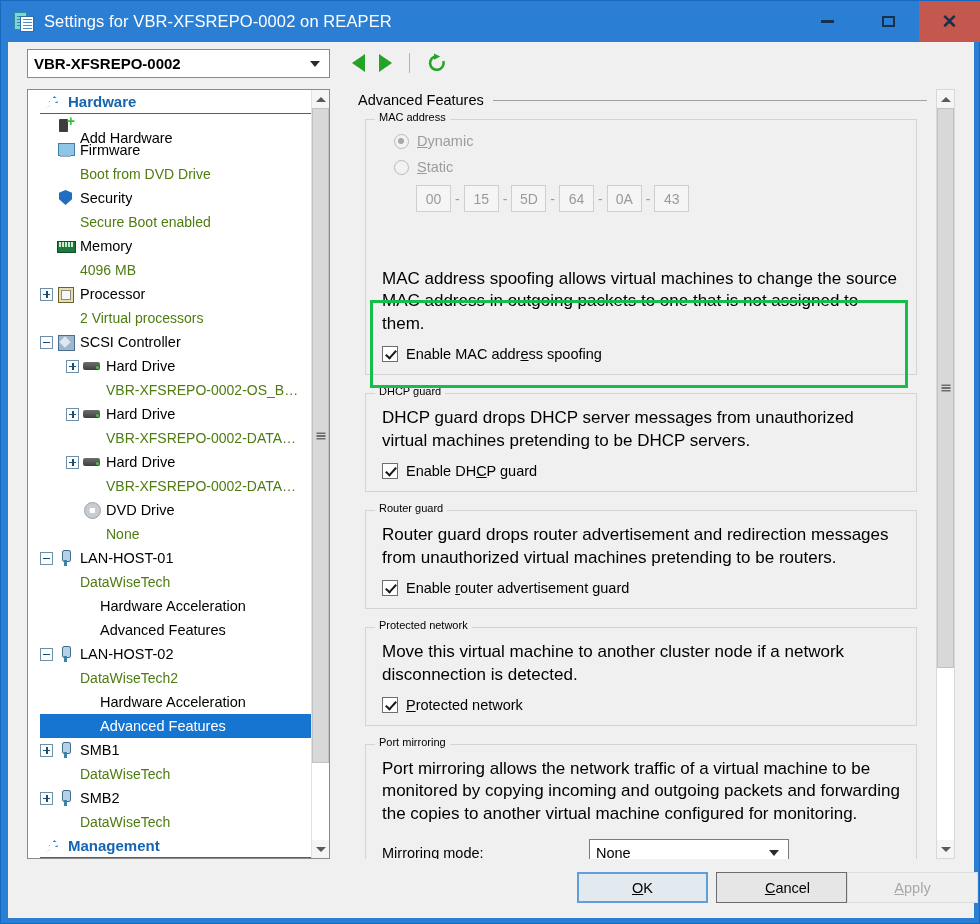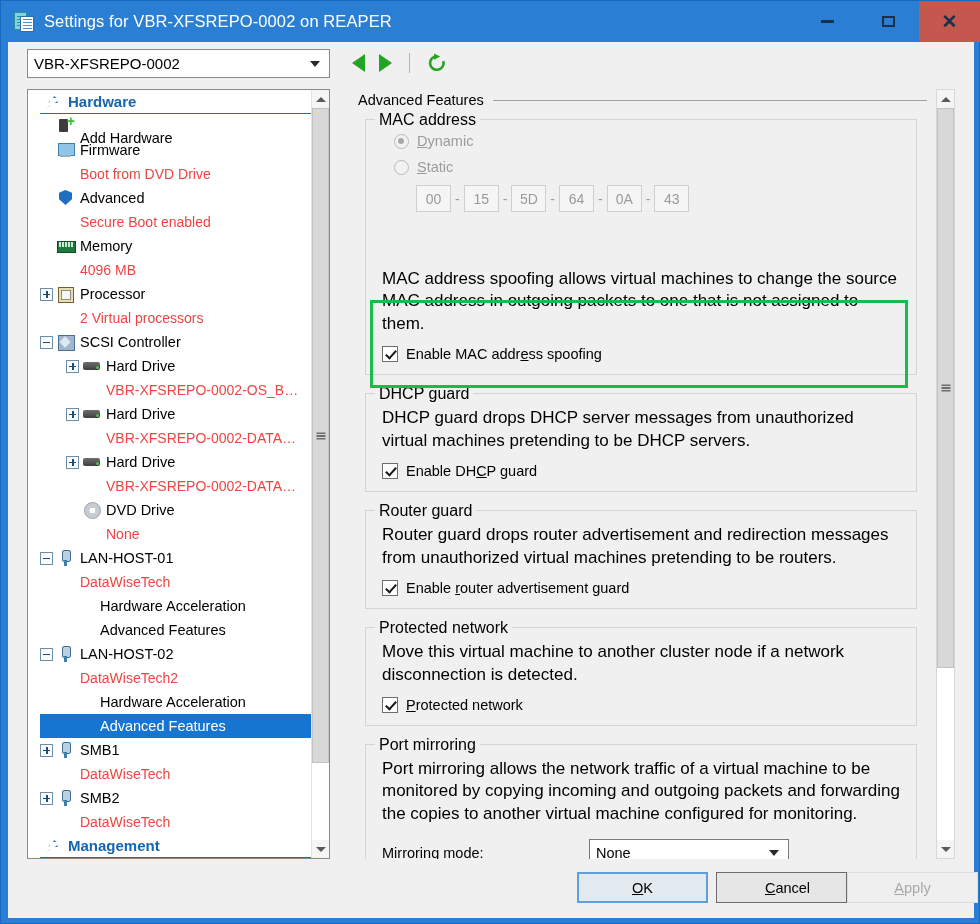--- a/index.html
+++ b/index.html
@@ -108,20 +108,21 @@
   .vm-select {
     position: absolute;
     left: 19px; top: 7px;
     width: 303px; height: 29px;
     background: #ffffff;
     border: 1px solid #8a8a8a;
     display: flex; align-items: center;
     padding: 0 6px;
     font-size: 15px;
     color: #000;
+    font-weight: bold;
   }
   .vm-select .lbl { flex: 1; }
   .caret {
     width: 0; height: 0;
     border-left: 5px solid transparent;
     border-right: 5px solid transparent;
     border-top: 6px solid #2b2b2b;
     margin-right: 3px;
   }
   .nav-icons {
@@ -192,21 +193,21 @@
 
   .t-row {
     height: 24px;
     display: flex; align-items: center;
     font-size: 14.5px;
     color: #000;
     cursor: default;
     white-space: nowrap;
   }
   .t-row.sub {
-    color: #ef4444;
+    color: #4d7c0f;
     font-size: 14px;
   }
   .t-row.selected {
     background: #1675d1;
     color: #ffffff;
     width: 285px;
   }
   .expander {
     width: 13px; height: 13px;
     border: 1px solid #6e8fa8;
@@ -383,21 +384,21 @@
     position: relative;
     margin: 8px 16px 0 17px;
     border: 1px solid #d4d4d4;
     padding: 13px 14px 12px 14px;
   }
   .gb-legend {
     position: absolute;
     top: -9px; left: 9px;
     background: #f0f0f0;
     padding: 0 4px;
-    font-size: 16px;
+    font-size: 11px;
     color: #000;
   }
   .gb-desc {
     font-size: 17px;
     color: #000;
     line-height: 1.32;
     margin: 0 0 11px 2px;
   }
 
   .radio-row {
@@ -575,21 +576,21 @@
               <span class="ico ico-fw" style="margin-left: 3px;"></span>
               <span class="t-label" style="margin-left: 5px;">Firmware</span>
             </div>
             <div class="t-row sub">
               <span style="width: 40px; flex: 0 0 auto;"></span>
               <span class="t-label">Boot from DVD Drive</span>
             </div>
             <div class="t-row">
               <span style="width: 13px; display: flex; justify-content: flex-end; flex: 0 0 auto;"></span>
               <span class="ico ico-shield" style="margin-left: 3px;"></span>
-              <span class="t-label" style="margin-left: 5px;">Advanced</span>
+              <span class="t-label" style="margin-left: 5px;">Security</span>
             </div>
             <div class="t-row sub">
               <span style="width: 40px; flex: 0 0 auto;"></span>
               <span class="t-label">Secure Boot enabled</span>
             </div>
             <div class="t-row">
               <span style="width: 13px; display: flex; justify-content: flex-end; flex: 0 0 auto;"></span>
               <span class="ico ico-mem" style="margin-left: 3px;"></span>
               <span class="t-label" style="margin-left: 5px;">Memory</span>
             </div>

